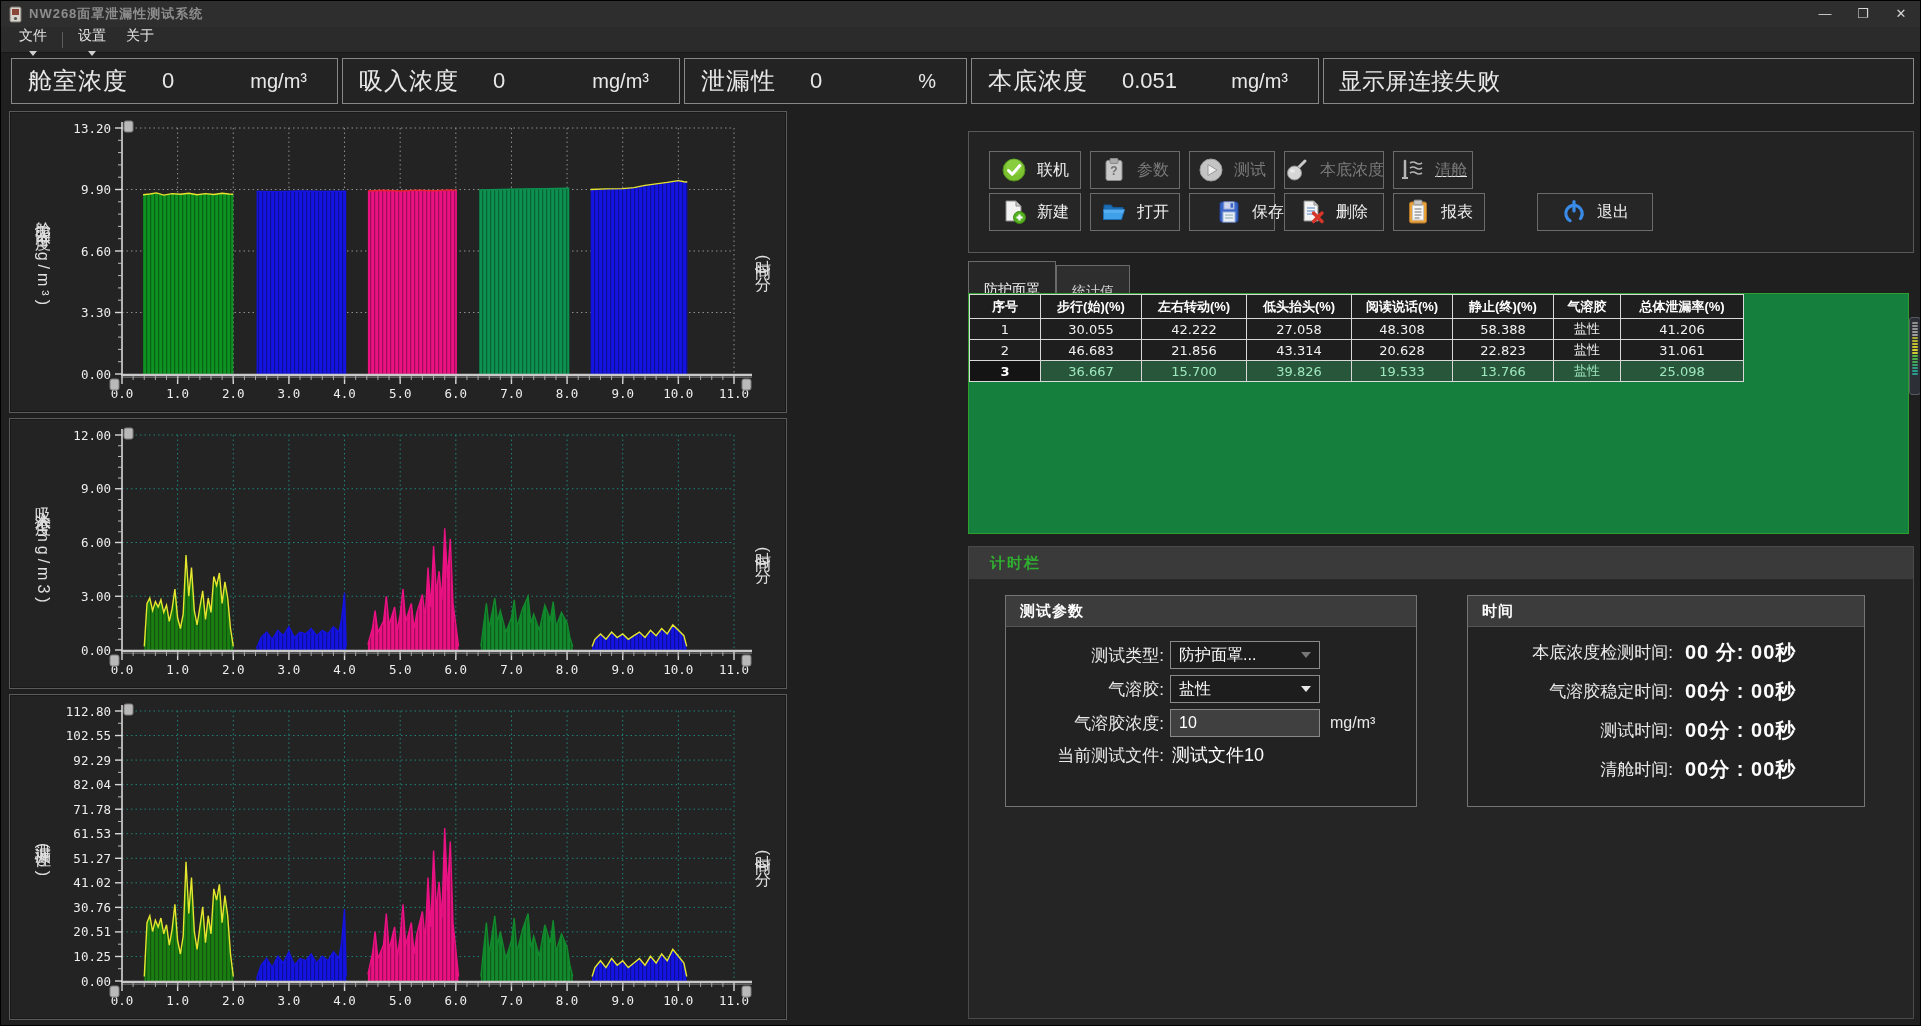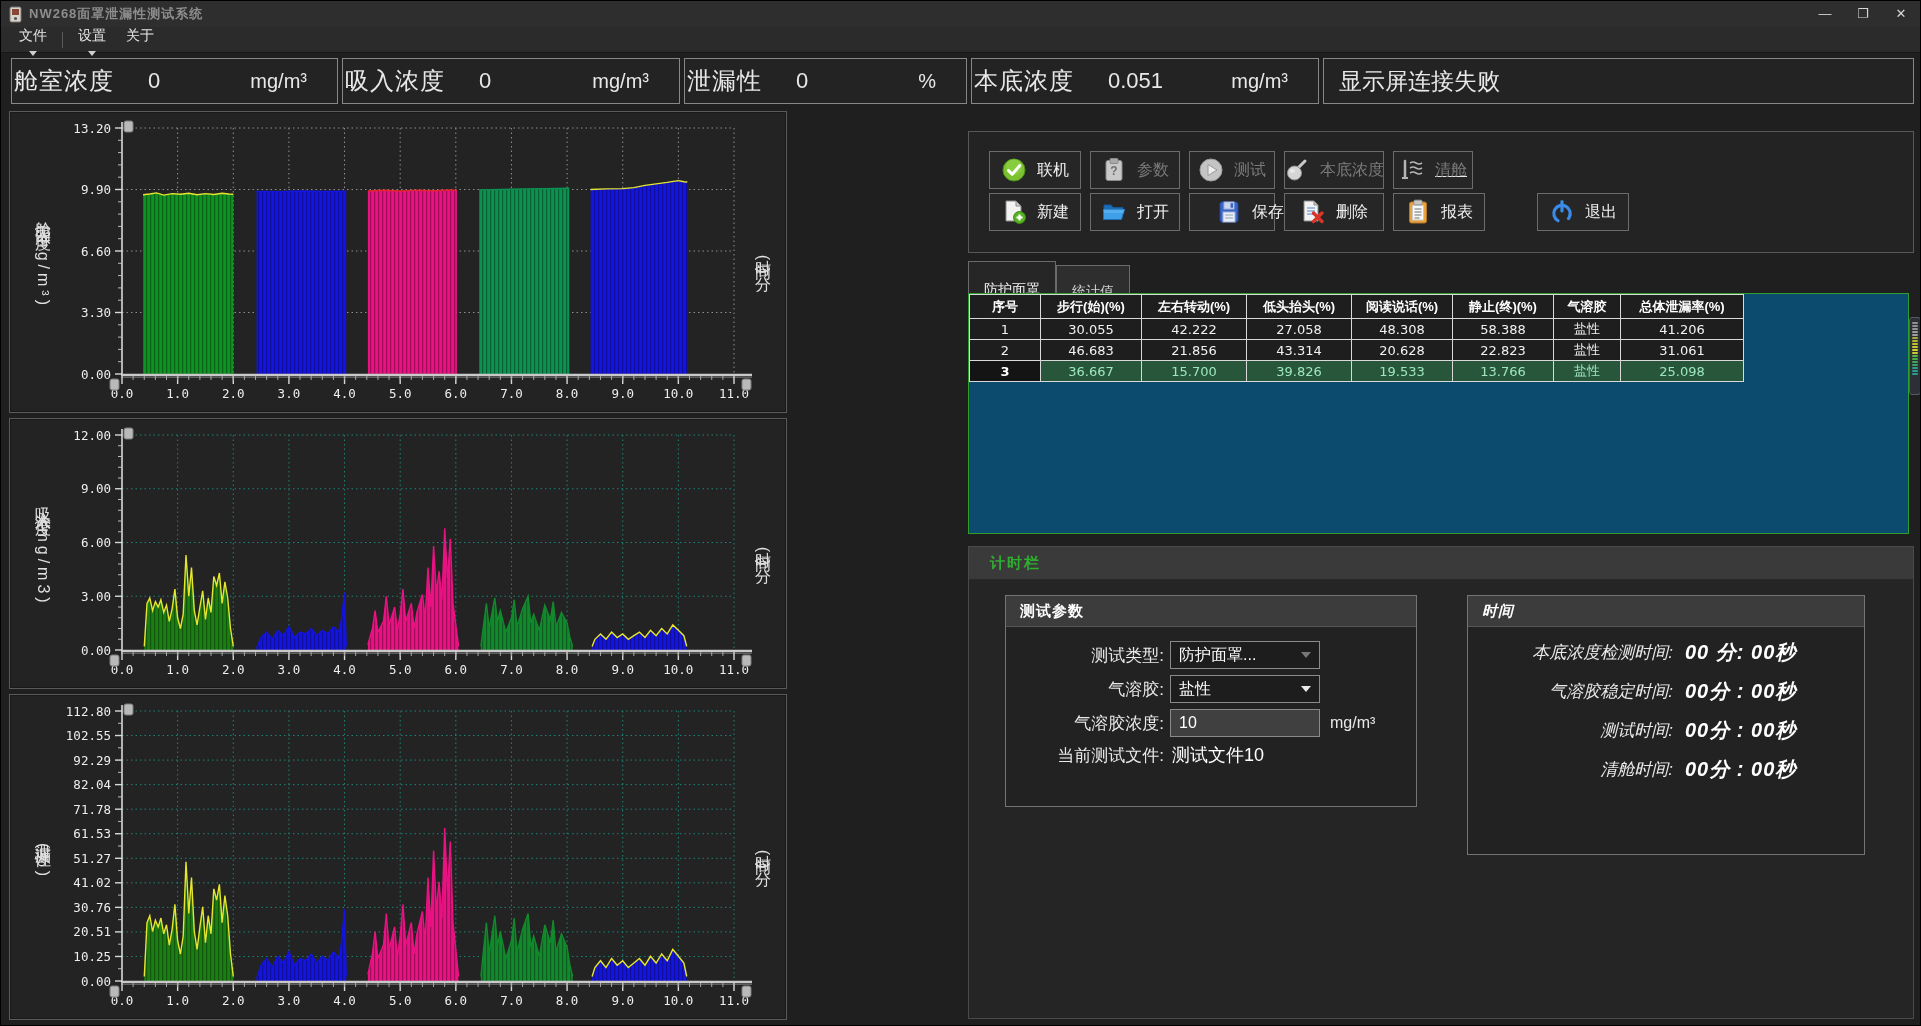--- a/index.html
+++ b/index.html
@@ -14,21 +14,21 @@
   .win-btn{width:38px;height:26px;text-align:center;line-height:26px;color:#d6d6d6;font-size:13px;}
 
   
   .menubar{position:absolute;top:26px;left:0;right:0;height:25px;background:#2b2b2b;display:flex;align-items:center;padding-left:8px;border-bottom:1px solid #181818;}
   .menu-item{padding:0 10px;font-size:14px;color:#e4e4e4;display:flex;align-items:center;gap:6px;height:25px;flex-direction:column;}
   .caret{width:0;height:0;border-left:4px solid transparent;border-right:4px solid transparent;border-top:5px solid #cfcfcf;}
   .menu-sep{width:1px;height:16px;background:#5a5a5a;margin:0 5px;}
 
   
   .metric{position:absolute;top:57px;height:46px;border:1px solid #878787;background:#232323;display:flex;align-items:center;box-sizing:border-box;}
-  .metric .lab{font-size:24px;margin-left:2px;letter-spacing:1px;white-space:nowrap;}
+  .metric .lab{font-size:24px;margin-left:16px;letter-spacing:1px;white-space:nowrap;}
   .metric .val{font-size:22px;margin-left:34px;}
   .metric .unit{font-size:20px;margin-left:auto;margin-right:30px;}
   .msg{font-size:23px;margin-left:15px;}
 
   
   .chart-panel{position:absolute;left:8px;width:778px;background:#232323;border:1px solid #5a5a5a;box-shadow:inset 0 0 0 1px #191919;box-sizing:border-box;}
   .chart-svg{display:block;}
   .vlab{position:absolute;writing-mode:vertical-rl;text-orientation:mixed;color:#e0e0e0;font-size:16px;letter-spacing:4px;white-space:nowrap;}
   .vlab.left{left:22px;top:50%;transform:translateY(-53%);}
   .vlab.right{right:13px;top:50%;transform:translateY(-50%);}
@@ -40,37 +40,37 @@
   .tb-row.r1{top:19px;}
   .tb-row.r2{top:53px;margin-top:8px;}
   .tb-btn{height:38px;border:1px solid #6b6b6b;background:#262626;display:flex;align-items:center;justify-content:center;gap:10px;margin-right:9px;box-sizing:border-box;}
   .tb-btn .blab{font-size:16px;color:#f0f0f0;white-space:nowrap;}
   .tb-btn.disabled .blab{color:#7a7a7a;}
 
   
   .tabstrip{position:absolute;left:967px;top:260px;height:32px;display:flex;align-items:flex-end;}
   .tab{box-sizing:border-box;border:1px solid #6a6a6a;border-bottom:none;background:#262626;font-size:14px;color:#f2f2f2;padding:12px 15px;height:32px;line-height:30px;}
   .tab.inactive{height:28px;line-height:26px;background:#2e2e2e;color:#cfcfcf;}
-  .green-box{position:absolute;left:967px;top:292px;width:941px;height:241px;border:1px solid #2f9e2f;background:#0c4a6e;box-sizing:border-box;}
+  .green-box{position:absolute;left:967px;top:292px;width:941px;height:241px;border:1px solid #2f9e2f;background:#15803d;box-sizing:border-box;}
   table.data{border-collapse:collapse;}
   table.data th,table.data td{border:1px solid #d9d9d9;text-align:center;padding:0 2px;background:#1e1e1e;}
   table.data th{height:23px;font-size:13px;font-weight:bold;color:#ffffff;}
   table.data td{height:20px;font-size:13px;color:#f2f2f2;font-family:"DejaVu Sans",sans-serif;}
   tr.selected td{background:#27563b;color:#9fe6bd;}
   tr.selected td.idx{background:#141414;color:#ffffff;font-weight:bold;}
 
   .side-meter{position:absolute;left:1908px;top:316px;width:12px;height:78px;background:#2c2f36;border:1px solid #565a63;border-radius:3px;padding:4px 2px;box-sizing:border-box;}
   .side-meter i{display:block;height:2px;margin-bottom:1px;border-radius:1px;}
 
   
   .timer-section{position:absolute;left:967px;top:545px;width:946px;height:473px;border:1px solid #4a4a4a;background:#252525;box-sizing:border-box;}
   .timer-head{height:32px;background:#3a3a3a;border-bottom:1px solid #282828;line-height:32px;padding-left:21px;color:#2fae2f;font-weight:bold;font-size:15px;letter-spacing:2px;}
   .gbox{position:absolute;border:1px solid #757575;background:#222222;box-sizing:border-box;}
   #params-box{left:36px;top:48px;width:412px;height:212px;}
-  #time-box{left:498px;top:48px;width:398px;height:260px;font-style:italic;}
+  #time-box{left:498px;top:48px;width:398px;height:212px;}
   .gbox-head{height:30px;background:#3c3c3c;border-bottom:1px solid #555;line-height:30px;padding-left:14px;font-size:15px;font-weight:bold;color:#fff;letter-spacing:1px;}
   .field{display:flex;align-items:center;margin-top:6px;}
   .field.first{margin-top:14px;}
   .flab{width:158px;text-align:right;font-size:17px;color:#eaeaea;white-space:nowrap;}
   .combo{width:150px;height:28px;border:1px solid #8a8a8a;background:#1d1d1d;margin-left:6px;display:flex;align-items:center;box-sizing:border-box;}
   .combo .cval{flex:1;padding-left:8px;font-size:16px;color:#fff;white-space:nowrap;overflow:hidden;}
   .combo .arr{width:0;height:0;border-left:5px solid transparent;border-right:5px solid transparent;border-top:6px solid #e8e8e8;margin-right:8px;}
   .combo.disabled .arr{border-top-color:#777;}
   .tinput{width:150px;height:28px;border:1px solid #8a8a8a;background:#404040;margin-left:6px;padding:0 0 0 8px;font-size:16px;color:#fff;box-sizing:border-box;font-family:"Liberation Sans",sans-serif;outline:none;}
   .funit{margin-left:10px;font-size:16px;color:#e8e8e8;}
@@ -726,21 +726,21 @@
               <rect x="7.5" y="6.5" width="11" height="14.5" fill="#f8f8f8" stroke="#c8c8c8"></rect>
               <rect x="9" y="1.2" width="8" height="4.5" rx="1" fill="#c8c8c8" stroke="#9a9a9a"></rect>
               <line x1="9.5" y1="10" x2="16.5" y2="10" stroke="#888" stroke-width="1.2"></line>
               <line x1="9.5" y1="13" x2="16.5" y2="13" stroke="#888" stroke-width="1.2"></line>
               <line x1="9.5" y1="16" x2="16.5" y2="16" stroke="#888" stroke-width="1.2"></line>
               <line x1="9.5" y1="19" x2="14.5" y2="19" stroke="#888" stroke-width="1.2"></line>
             </svg>
           </span>
           <span class="blab">报表</span>
         </div>
-        <div class="tb-btn" style="width: 92px; margin-left: 43px;">
+        <div class="tb-btn" style="width: 116px; margin-left: 43px;">
           <span style="display: flex;">
             <svg width="26" height="26" viewBox="0 0 26 26">
               <circle cx="13" cy="14.5" r="8.2" fill="none" stroke="#3a8ae8" stroke-width="3.2" stroke-dasharray="40 11.5" pathLength="51.5" transform="rotate(119 13 14.5)" stroke-linecap="round"></circle>
               <line x1="13" y1="2.5" x2="13" y2="12" stroke="#3a8ae8" stroke-width="3.2" stroke-linecap="round"></line>
             </svg>
           </span>
           <span class="blab">退出</span>
         </div>
       </div>
   </div>

